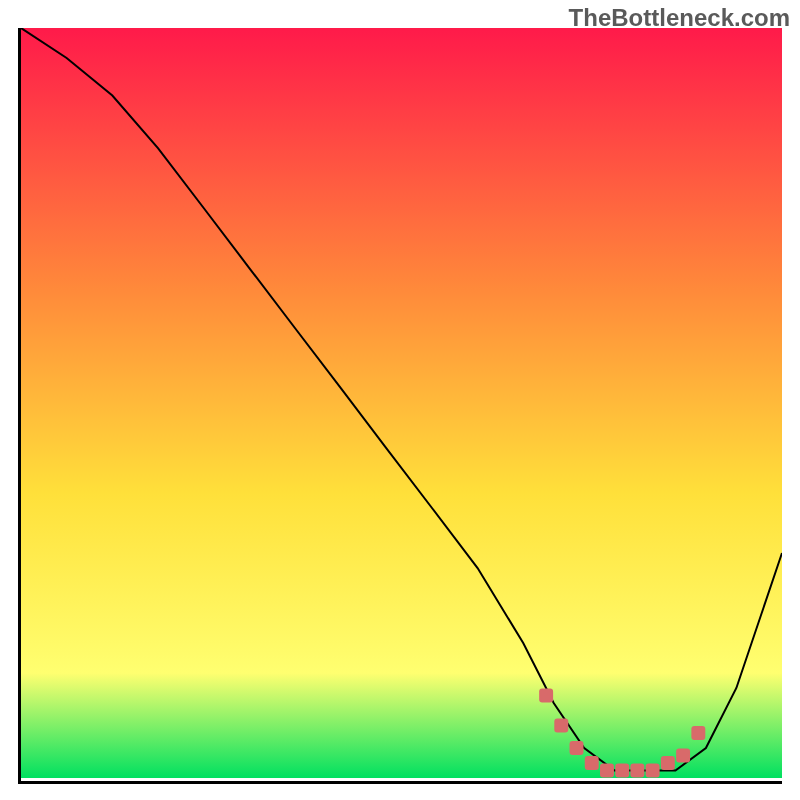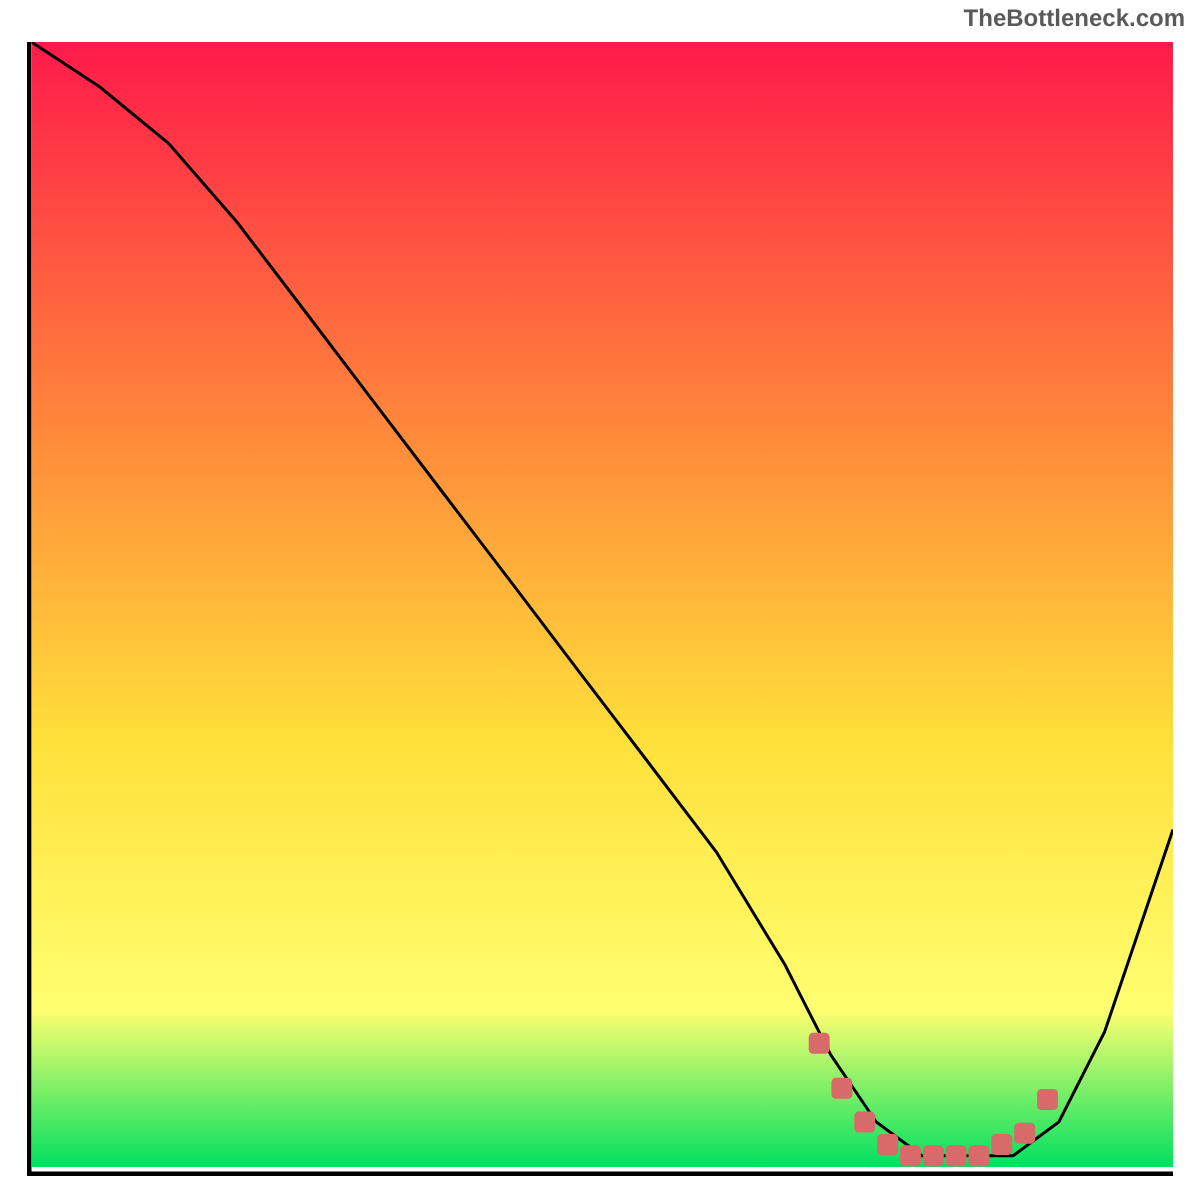--- a/index.html
+++ b/index.html
@@ -12,21 +12,21 @@
   }
   .container {
     position: relative;
     width: 800px;
     height: 800px;
   }
   .watermark {
     position: absolute;
     top: 4px;
     right: 10px;
-    font-size: 16px;
+    font-size: 24px;
     font-weight: bold;
     color: #5a5a5a;
     z-index: 10;
   }
   .chart-box {
     position: absolute;
     left: 18px;
     top: 28px;
     width: 764px;
     height: 756px;

